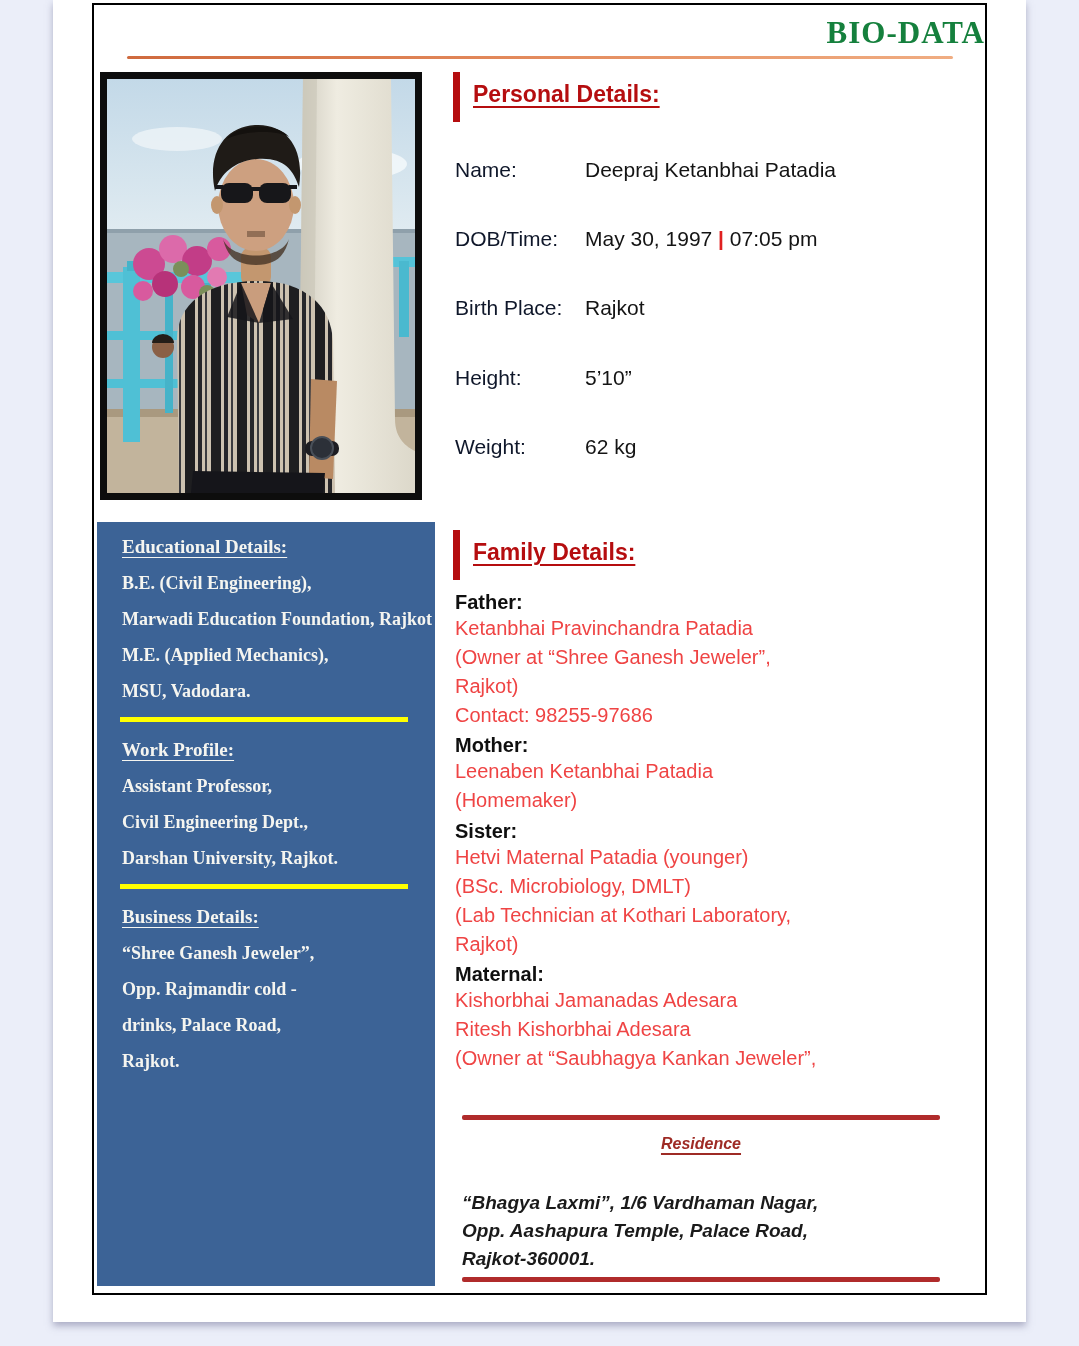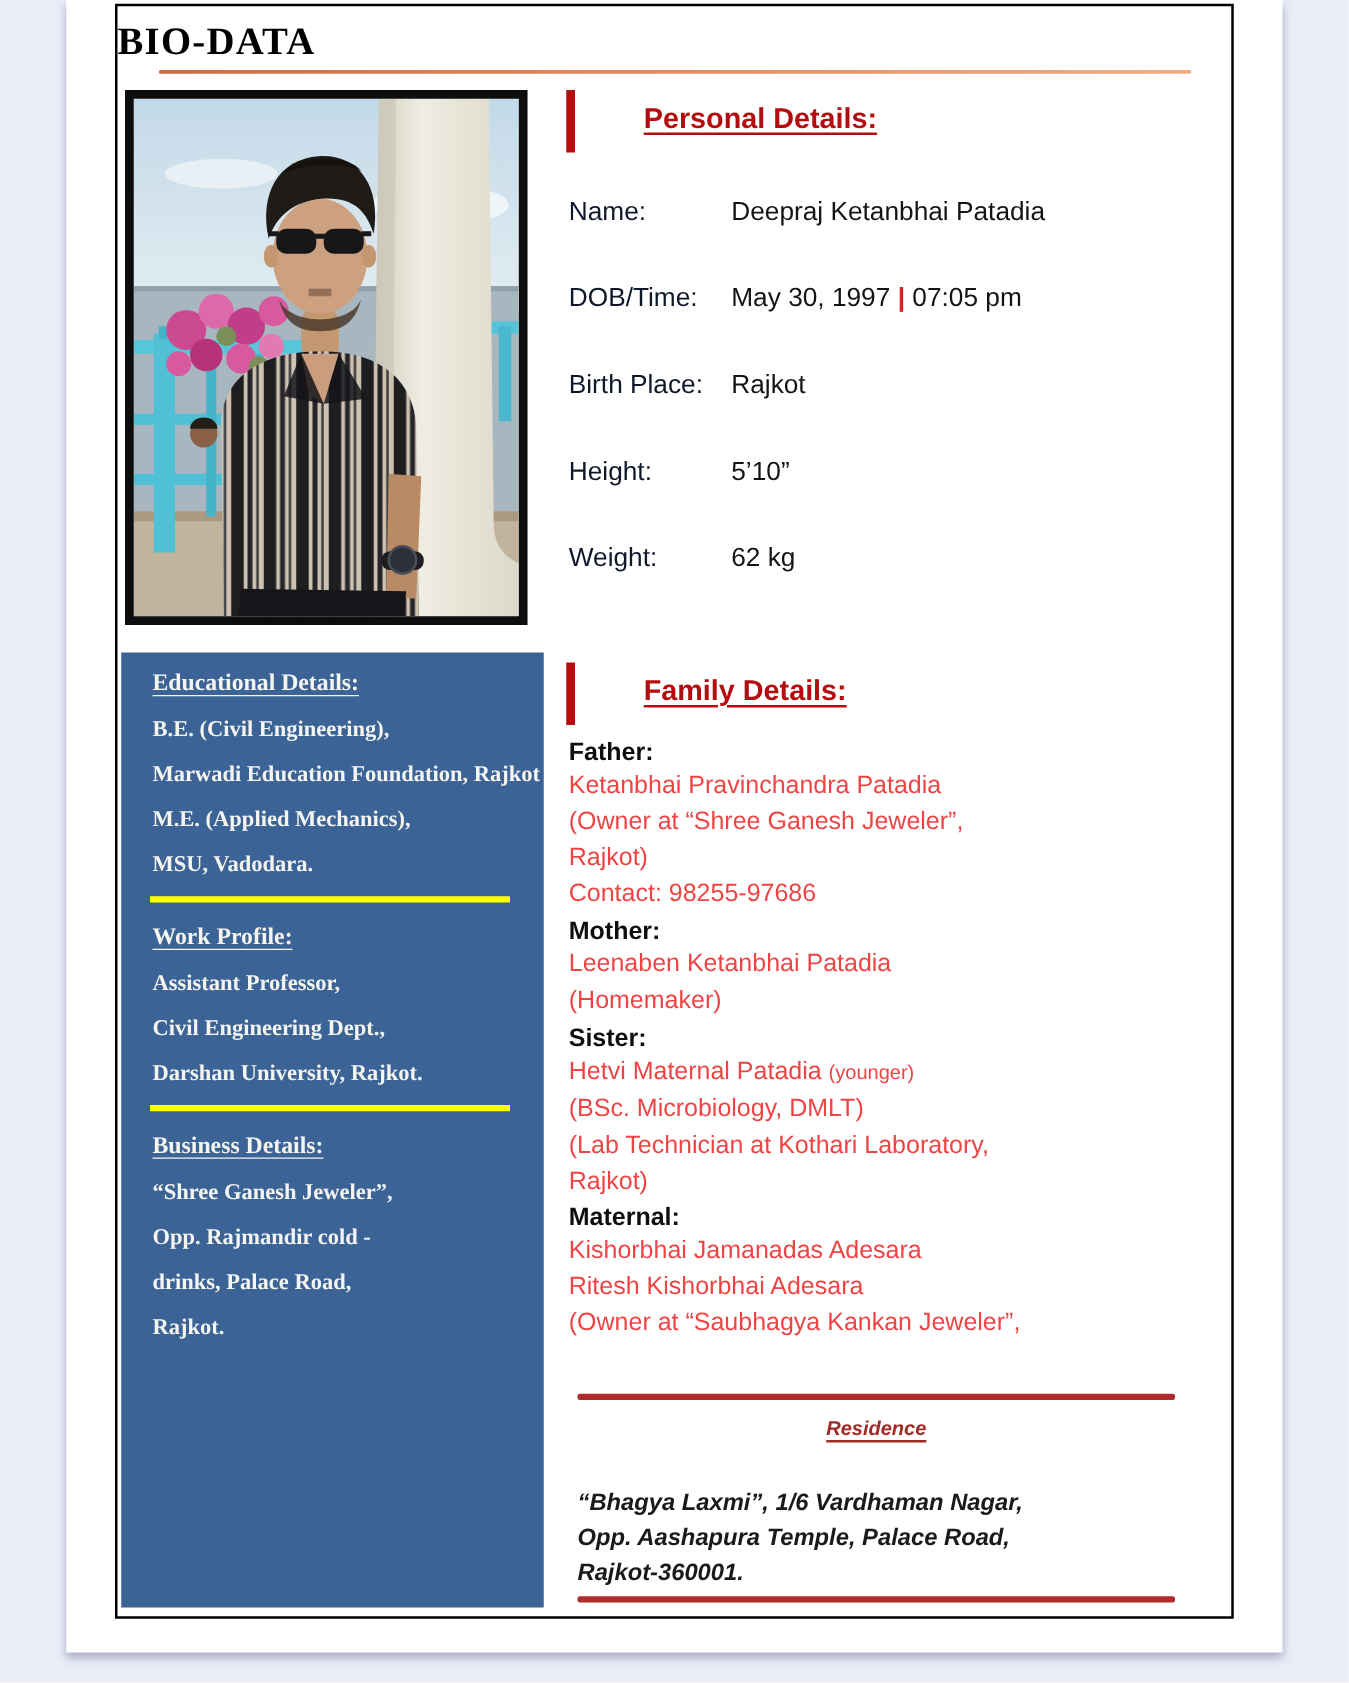--- a/index.html
+++ b/index.html
@@ -16,43 +16,43 @@
     background:#ffffff;
     box-shadow:0 4px 7px rgba(110,110,145,.5);
   }
   .frame {
     position:absolute; left:39px; top:3px; width:895px; height:1292px;
     border:2px solid #000; background:#fff;
   }
   
   .doc-title {
     position:absolute; top:10px; left:0; width:100%;
-    text-align:left;
+    text-align:right;
     font-family:"Liberation Serif", serif;
-    font-size:31px; font-weight:600; letter-spacing:1px; color:#000000;
+    font-size:31px; font-weight:600; letter-spacing:1px; color:#15803d;
   }
   .orange-rule {
     position:absolute; top:51px; left:33px; width:826px; height:3px;
     background:linear-gradient(90deg,#cf6a3e 0%,#e2885a 45%,#f0ad82 100%);
     border-radius:2px;
   }
   
   .photo {
     position:absolute; left:6px; top:67px; width:322px; height:428px;
     border:7px solid #0d0d0d; background:#cfe0ea; overflow:hidden;
   }
   .photo svg { display:block; width:100%; height:100%; }
   
   .red-bar {
     position:absolute; width:7px; height:50px; background:#B50D0F;
   }
   .section-heading {
     position:absolute;
     font-size:23px; font-weight:700; color:#B50D0F;
-    text-decoration:underline; text-underline-offset:4px; text-decoration-thickness:2px;margin-left:42px;
+    text-decoration:underline; text-underline-offset:4px; text-decoration-thickness:2px;
   }
   
   .prow { position:absolute; left:361px; font-size:21px; white-space:nowrap; }
   .plabel { display:inline-block; width:130px; font-weight:400; color:#0f172a; }
   .pvalue { color:#141414; }
   .red-pipe { color:#E02020; font-weight:700; }
   
   .sidebar {
     position:absolute; left:3px; top:517px; width:338px; height:764px;
     background:#3C6396;
@@ -63,21 +63,21 @@
   .sb-line { line-height:22px; margin-bottom:14px; white-space:nowrap; }
   .sb-heading { text-decoration:underline; text-underline-offset:4px; font-size:19px; }
   .yellow-rule {
     width:288px; height:5px; background:#FFFF00; border:none;
     margin:15px 0 17px -2px;
   }
   
   .fmember { position:absolute; left:361px; display:flex; font-size:20px;flex-direction:column; }
   .flabel { flex:none; width:107px; font-weight:700; color:#0f0f0f; }
   .flines { line-height:29px; color:#ef4444; white-space:nowrap; }
-  .note { font-size:16px; }
+  .note { font-size:20px; }
   
   .res-rule {
     position:absolute; left:368px; width:478px; height:5px;
     background:#B02B2B; border-radius:2px;
   }
   .res-heading {
     position:absolute; left:368px; width:478px; text-align:center;
     font-size:16px; font-weight:700; font-style:italic; color:#9E2B25;
     text-decoration:underline; text-underline-offset:4px; text-decoration-thickness:2px;
   }

